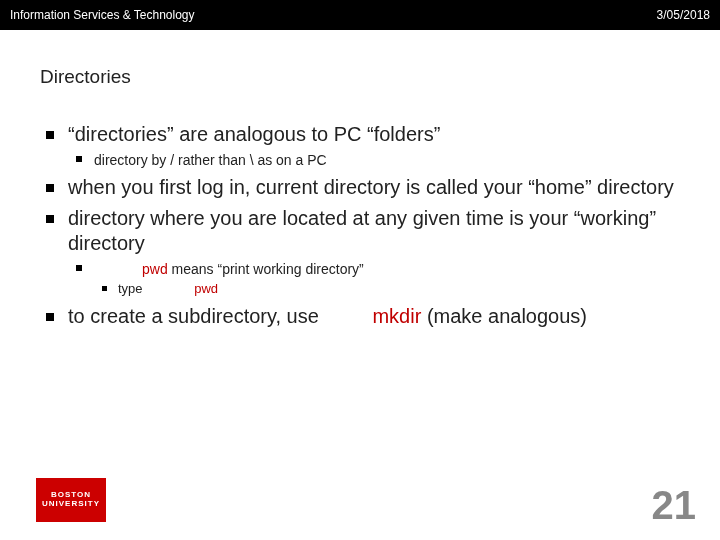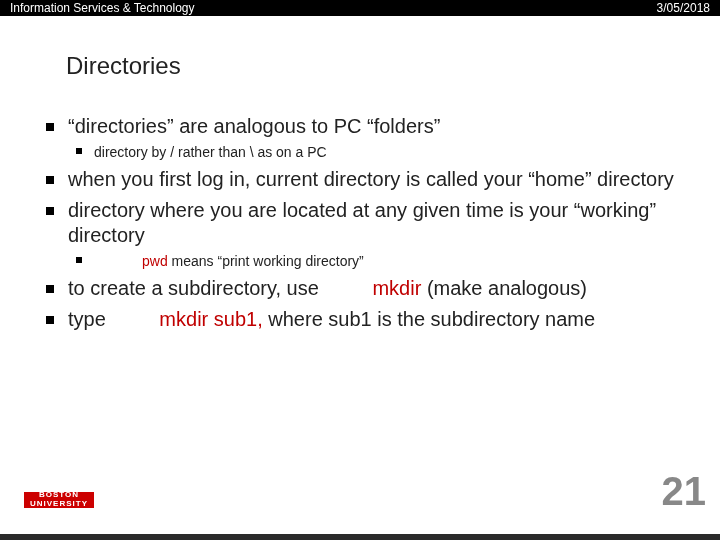--- a/index.html
+++ b/index.html
@@ -5,42 +5,41 @@
   * { margin: 0; padding: 0; box-sizing: border-box; }
   body {
     width: 720px;
     height: 540px;
     background: #2a2a2a;
     font-family: Arial, Helvetica, sans-serif;
     overflow: hidden;
   }
   .topbar {
     width: 100%;
-    height: 16px;
+    height: 30px;
     background: #000;
     color: #fff;
     font-size: 12px;
     display: flex;
     justify-content: space-between;
     align-items: center;
     padding: 0 10px;
   }
   .slide {
     position: relative;
     background: #fff;
     width: 100%;
     height: 518px;
     padding: 36px 40px 0 40px;
   }
   .title {
-    font-size: 24px;
+    font-size: 19px;
     color: #222;
     font-weight: normal;
     margin-bottom: 34px;
-    margin-left: 26px;
   }
   ul { list-style: none; }
   .lvl1 > li {
     position: relative;
     padding-left: 28px;
     font-size: 20px;
     color: #222;
     margin-bottom: 6px;
     line-height: 1.25;
   }
@@ -82,32 +81,32 @@
     position: absolute;
     left: 8px;
     top: 5px;
     width: 5px;
     height: 5px;
     background: #000;
   }
   .cmd { color: #c00000; padding-left: 48px; }
   .pagenum {
     position: absolute;
-    right: 14px;
+    right: 24px;
     bottom: 20px;
     font-size: 40px;
     font-weight: bold;
     color: #888;
   }
   .logo {
     position: absolute;
-    left: 24px;
+    left: 36px;
     bottom: 26px;
     width: 70px;
-    height: 16px;
+    height: 44px;
     background: #c00;
     color: #fff;
     font-size: 8px;
     letter-spacing: 1px;
     display: flex;
     flex-direction: column;
     align-items: center;
     justify-content: center;
     line-height: 1.1;
     font-weight: bold;
@@ -134,28 +133,30 @@
       </ul>
     </li>
     <li>
       <span>when you first log in, current directory is called your “home” directory</span>
     </li>
     <li>
       <span>directory where you are located at any given time is your “working” directory</span>
       <ul class="lvl2">
         <li>
           <span class="cmd">pwd</span><span> means “print working directory”</span>
+          <ul class="lvl3">
+            <li>
+              <span>type </span><span class="cmd">pwd</span>
+            </li>
+          </ul>
         </li>
       </ul>
     </li>
     <li>
       <span>to create a subdirectory, use </span><span class="cmd">mkdir</span><span> (make analogous)</span>
-    </li>
-    <li>
-      <span>type </span><span class="cmd">mkdir sub1,</span><span> where sub1 is the subdirectory name</span>
     </li>
   </ul>
 
   <div class="logo">
     <span>BOSTON</span>
     <span>UNIVERSITY</span>
   </div>
   <div class="pagenum">21</div>
 </div>
 

